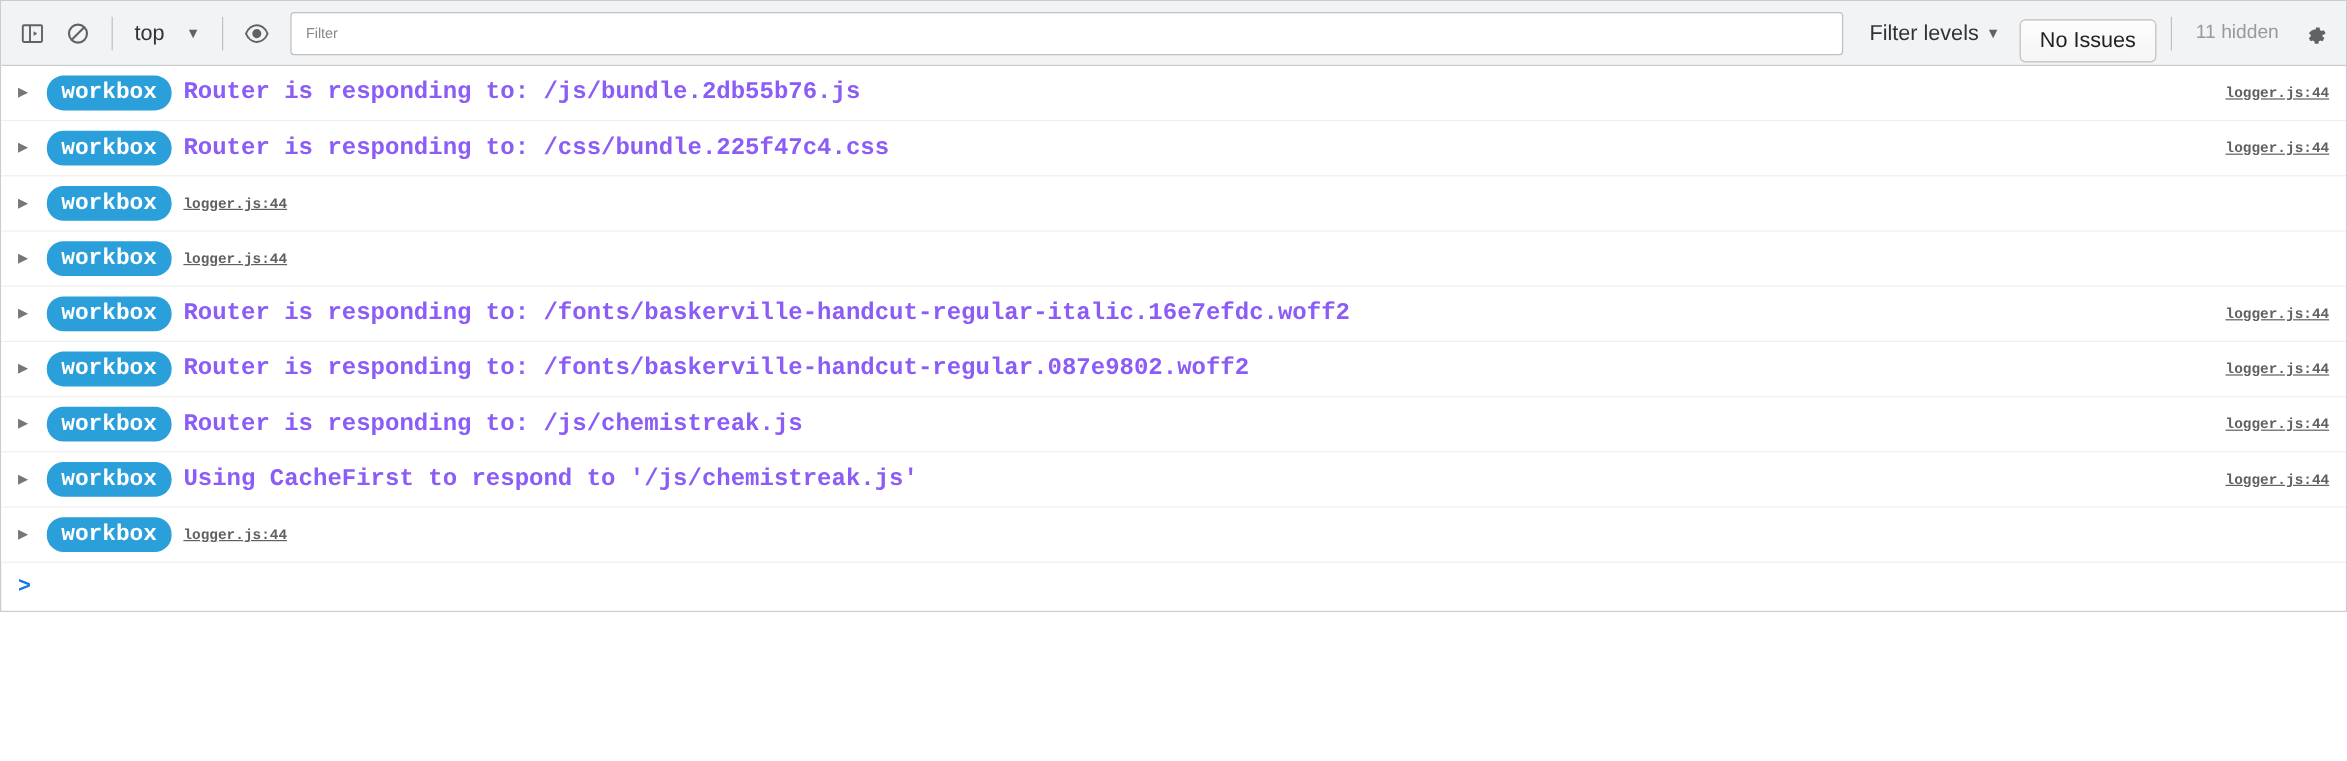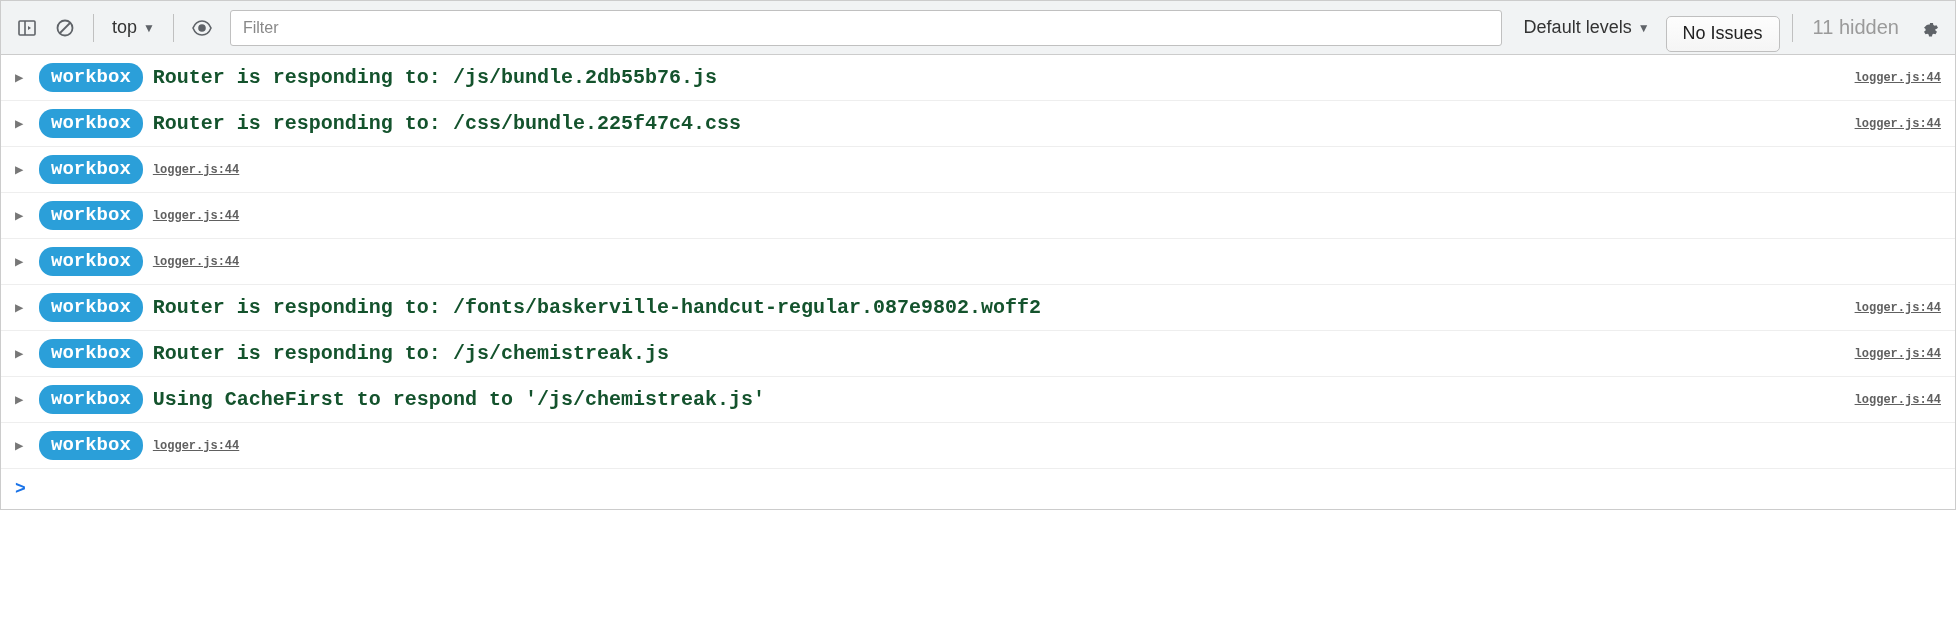--- a/index.html
+++ b/index.html
@@ -28,35 +28,35 @@
   color: #5f6368;
   cursor: pointer;
   border-radius: 4px;
 }
 .divider {
   width: 1px; height: 28px;
   background: #c0c0c0;
   margin: 0 6px;
 }
 .context-select {
-  display: flex; align-items: center; gap: 6px;
+  display: flex; align-items: center; gap: 18px;
   color: #333; font-size: 18px; cursor: pointer;
   padding: 4px 6px;
 }
 .dropdown-arrow {
   font-size: 12px; color: #5f6368;
 }
 .filter-input {
   flex: 1;
   height: 36px;
   border: 1px solid #c0c0c0;
   background: #fff;
   border-radius: 3px;
   padding: 0 12px;
-  font-size: 16px;
+  font-size: 12px;
   color: #333;
   margin: 0 6px;
 }
 .filter-input::placeholder { color: #888; }
 .levels-select {
   display: flex; align-items: center; gap: 6px;
   color: #333; font-size: 18px; cursor: pointer;
   padding: 4px 10px;
 }
 .issues-btn {
@@ -65,21 +65,21 @@
   background: linear-gradient(#fdfdfd,#f5f5f5);
   border: 1px solid #bfbfbf;
   border-radius: 5px;
   font-size: 18px;
   color: #222;
   cursor: pointer;
   margin-top: 12px;
 }
 .hidden-count {
   color: #9a9a9a;
-  font-size: 20px;
+  font-size: 16px;
   padding: 0 8px;
 }
 
 
 .log-body { background: #fff; }
 .log-row {
   display: flex;
   align-items: center;
   border-bottom: 1px solid #eee;
   padding: 8px 14px;
@@ -97,21 +97,21 @@
   background: #2b9fd9;
   color: #fff;
   font-weight: 700;
   padding: 3px 12px 4px;
   border-radius: 14px;
   font-size: 19px;
   cursor: default;
 }
 .msg {
   flex: 1;
-  color: #14532d;
+  color: #8b5cf6;
   font-weight: 600;
   white-space: nowrap;
   overflow: hidden;
 }
 .src-link {
   color: #606060;
   font-weight: 600;
   text-decoration: underline;
   cursor: pointer;
   font-size: 12px;
@@ -148,21 +148,21 @@
   </span>
   <span class="divider"></span>
   <span class="tool-icon">
     <svg width="22" height="22" viewBox="0 0 22 22" fill="none" stroke="#5f6368" stroke-width="1.6">
       <path d="M2 11 C4 6 8 4 11 4 C14 4 18 6 20 11 C18 16 14 18 11 18 C8 18 4 16 2 11 Z"></path>
       <circle cx="11" cy="11" r="3" fill="#5f6368"></circle>
     </svg>
   </span>
   <input class="filter-input" type="text" placeholder="Filter" style="">
   <span class="levels-select">
-    <span>Default levels</span>
+    <span>Filter levels</span>
     <span class="dropdown-arrow">▼</span>
   </span>
   <button class="issues-btn">No Issues</button>
   <span class="divider"></span>
   <span class="hidden-count">11 hidden</span>
   <span class="tool-icon">
     <svg width="20" height="20" viewBox="0 0 20 20" fill="#5f6368">
       <path d="M10 6.5a3.5 3.5 0 100 7 3.5 3.5 0 000-7zm7.4 4.5l1.6-1.2-1.5-2.6-1.9.6a6 6 0 00-1.3-.8l-.3-2h-3l-.3 2a6 6 0 00-1.3.8l-1.9-.6L5 9.8l1.6 1.2a6 6 0 000 1.5L5 13.7l1.5 2.6 1.9-.6c.4.3.8.6 1.3.8l.3 2h3l.3-2c.5-.2.9-.5 1.3-.8l1.9.6 1.5-2.6-1.6-1.2a6 6 0 000-1.5z"></path>
     </svg>
   </span>
@@ -187,20 +187,21 @@
       <span class="src-link mono">logger.js:44</span>
     </div>
     <div class="log-row mono">
       <span class="expand-arrow">▶</span>
       <span class="badge mono">workbox</span>
       <span class="src-link mono">logger.js:44</span>
     </div>
     <div class="log-row mono">
       <span class="expand-arrow">▶</span>
       <span class="badge mono">workbox</span>
+      <span class="msg mono">Router is responding to: /fonts/baskerville-handcut-regular-italic.16e7efdc.woff2</span>
       <span class="src-link mono">logger.js:44</span>
     </div>
     <div class="log-row mono">
       <span class="expand-arrow">▶</span>
       <span class="badge mono">workbox</span>
       <span class="msg mono">Router is responding to: /fonts/baskerville-handcut-regular.087e9802.woff2</span>
       <span class="src-link mono">logger.js:44</span>
     </div>
     <div class="log-row mono">
       <span class="expand-arrow">▶</span>

